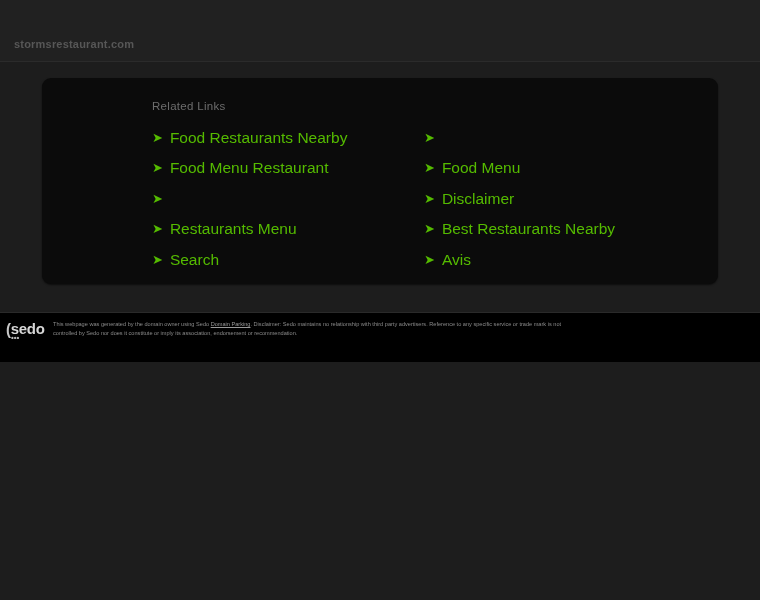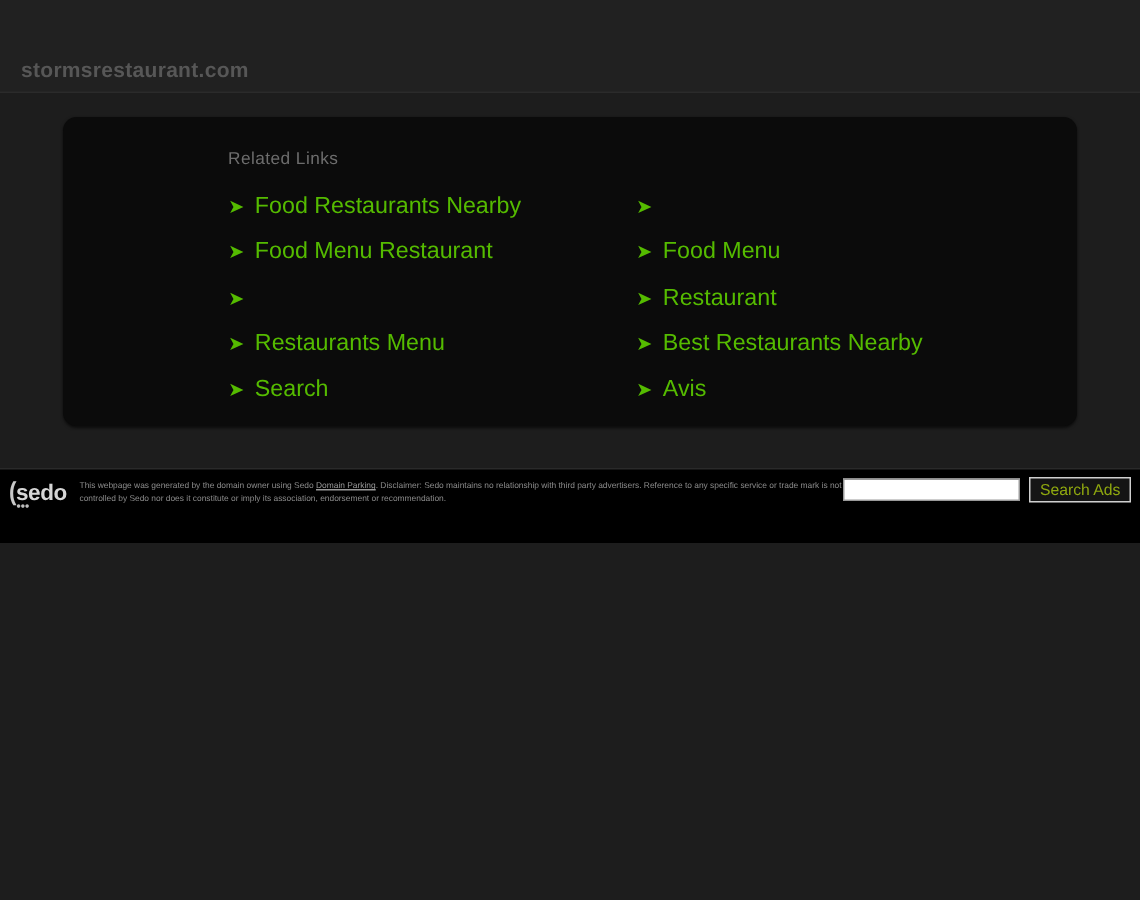--- a/index.html
+++ b/index.html
@@ -19,21 +19,21 @@
     position: relative;
     height: 62px;
     width: 760px;
     background: #212121;
     border-bottom: 1px solid #2b2b2b;
   }
   .domain-title {
     position: absolute;
     left: 14px;
     top: 38px;
-    font-size: 14px;
+    font-size: 11px;
     font-weight: bold;
     color: #575757;
     letter-spacing: 0.2px;
     white-space: nowrap;
   }
 
   
   .content-area {
     position: relative;
     width: 760px;
@@ -200,21 +200,21 @@
       </a>
       <a class="link-item">
         <span class="link-arrow">➤</span>
         <span class="link-label">Food Menu</span>
       </a>
       <a class="link-item">
         <span class="link-arrow">➤</span>
       </a>
       <a class="link-item">
         <span class="link-arrow">➤</span>
-        <span class="link-label">Restaurant</span>
+        <span class="link-label">Disclaimer</span>
       </a>
       <a class="link-item">
         <span class="link-arrow">➤</span>
         <span class="link-label">Restaurants Menu</span>
       </a>
       <a class="link-item">
         <span class="link-arrow">➤</span>
         <span class="link-label">Best Restaurants Nearby</span>
       </a>
       <a class="link-item">
@@ -230,19 +230,15 @@
 </div>
 
 <div class="footer">
   <div class="sedo-logo">
     <span class="sedo-paren">(</span><span>sedo</span>
     <div class="sedo-dots">•••</div>
   </div>
 
   <div class="disclaimer"><span>This webpage was generated by the domain owner using Sedo </span><a>Domain Parking</a><span>. Disclaimer: Sedo maintains no relationship with third party advertisers. Reference to any specific service or trade mark is not controlled by Sedo nor does it constitute or imply its association, endorsement or recommendation.</span></div>
 
-  <div class="search-form">
-    <input class="search-input" type="text" placeholder="" style="">
-    <button class="search-button">Search Ads</button>
-  </div>
 </div>
 
 <div class="page-rest"></div>
 
 </body></html>

